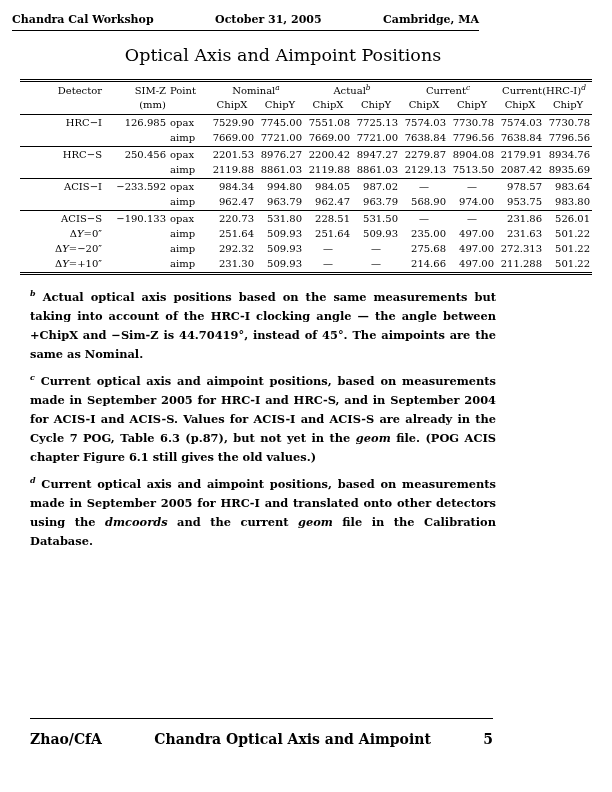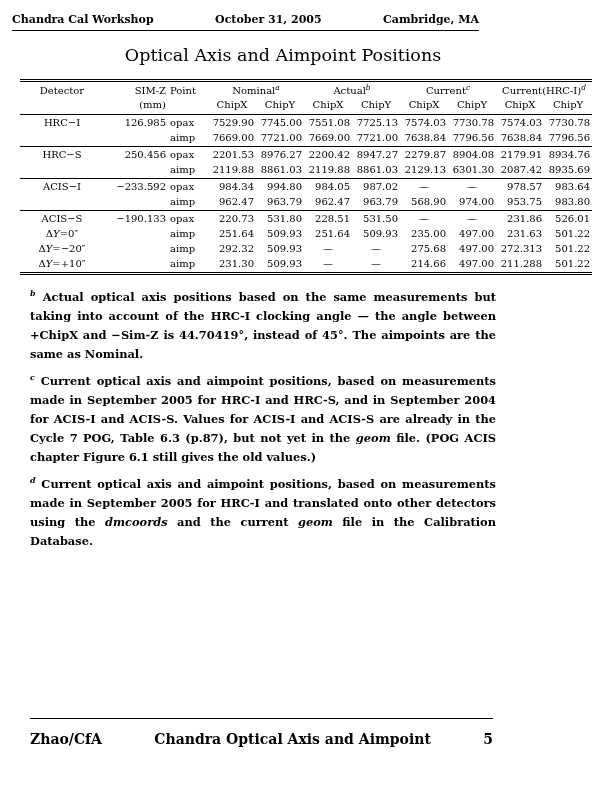--- a/index.html
+++ b/index.html
@@ -31,21 +31,21 @@
     font-size:10px;
     border-top:3px double #000; border-bottom:3px double #000;
   }
   .datatable th, .datatable td {
     padding:1px 2px; line-height:12px; font-weight:normal;
     white-space:nowrap; overflow:visible;
   }
   .datatable thead tr:first-child th { padding-top:3px; }
   .datatable .units th { border-bottom:1px solid #000; padding-bottom:3px; }
   .datatable tr.rule > td { border-top:1px solid #000; padding-top:2px; }
-  .det { text-align:center; }
+  .det { text-align:right; }
   .num { text-align:right; }
   .pt  { text-align:left; }
   .grp { text-align:center; }
   .chip{ }
   .dash{ text-align:center; }
   .datatable sup { font-size:7.5px; line-height:0; }
   .datatable tbody tr td { padding-bottom:2px; }
 
   
   .notes {
@@ -158,21 +158,21 @@
         </tr>
         <tr>
           <td class="det"></td>
           <td class="num"></td>
           <td class="pt">aimp</td>
           <td class="num">2119.88</td>
           <td class="num">8861.03</td>
           <td class="num">2119.88</td>
           <td class="num">8861.03</td>
           <td class="num">2129.13</td>
-          <td class="num">6301.30</td>
+          <td class="num">7513.50</td>
           <td class="num">2087.42</td>
           <td class="num">8935.69</td>
         </tr>
         <tr class="rule">
           <td class="det"><span>ACIS−I</span></td>
           <td class="num">−233.592</td>
           <td class="pt">opax</td>
           <td class="num">984.34</td>
           <td class="num">994.80</td>
           <td class="num">984.05</td>

